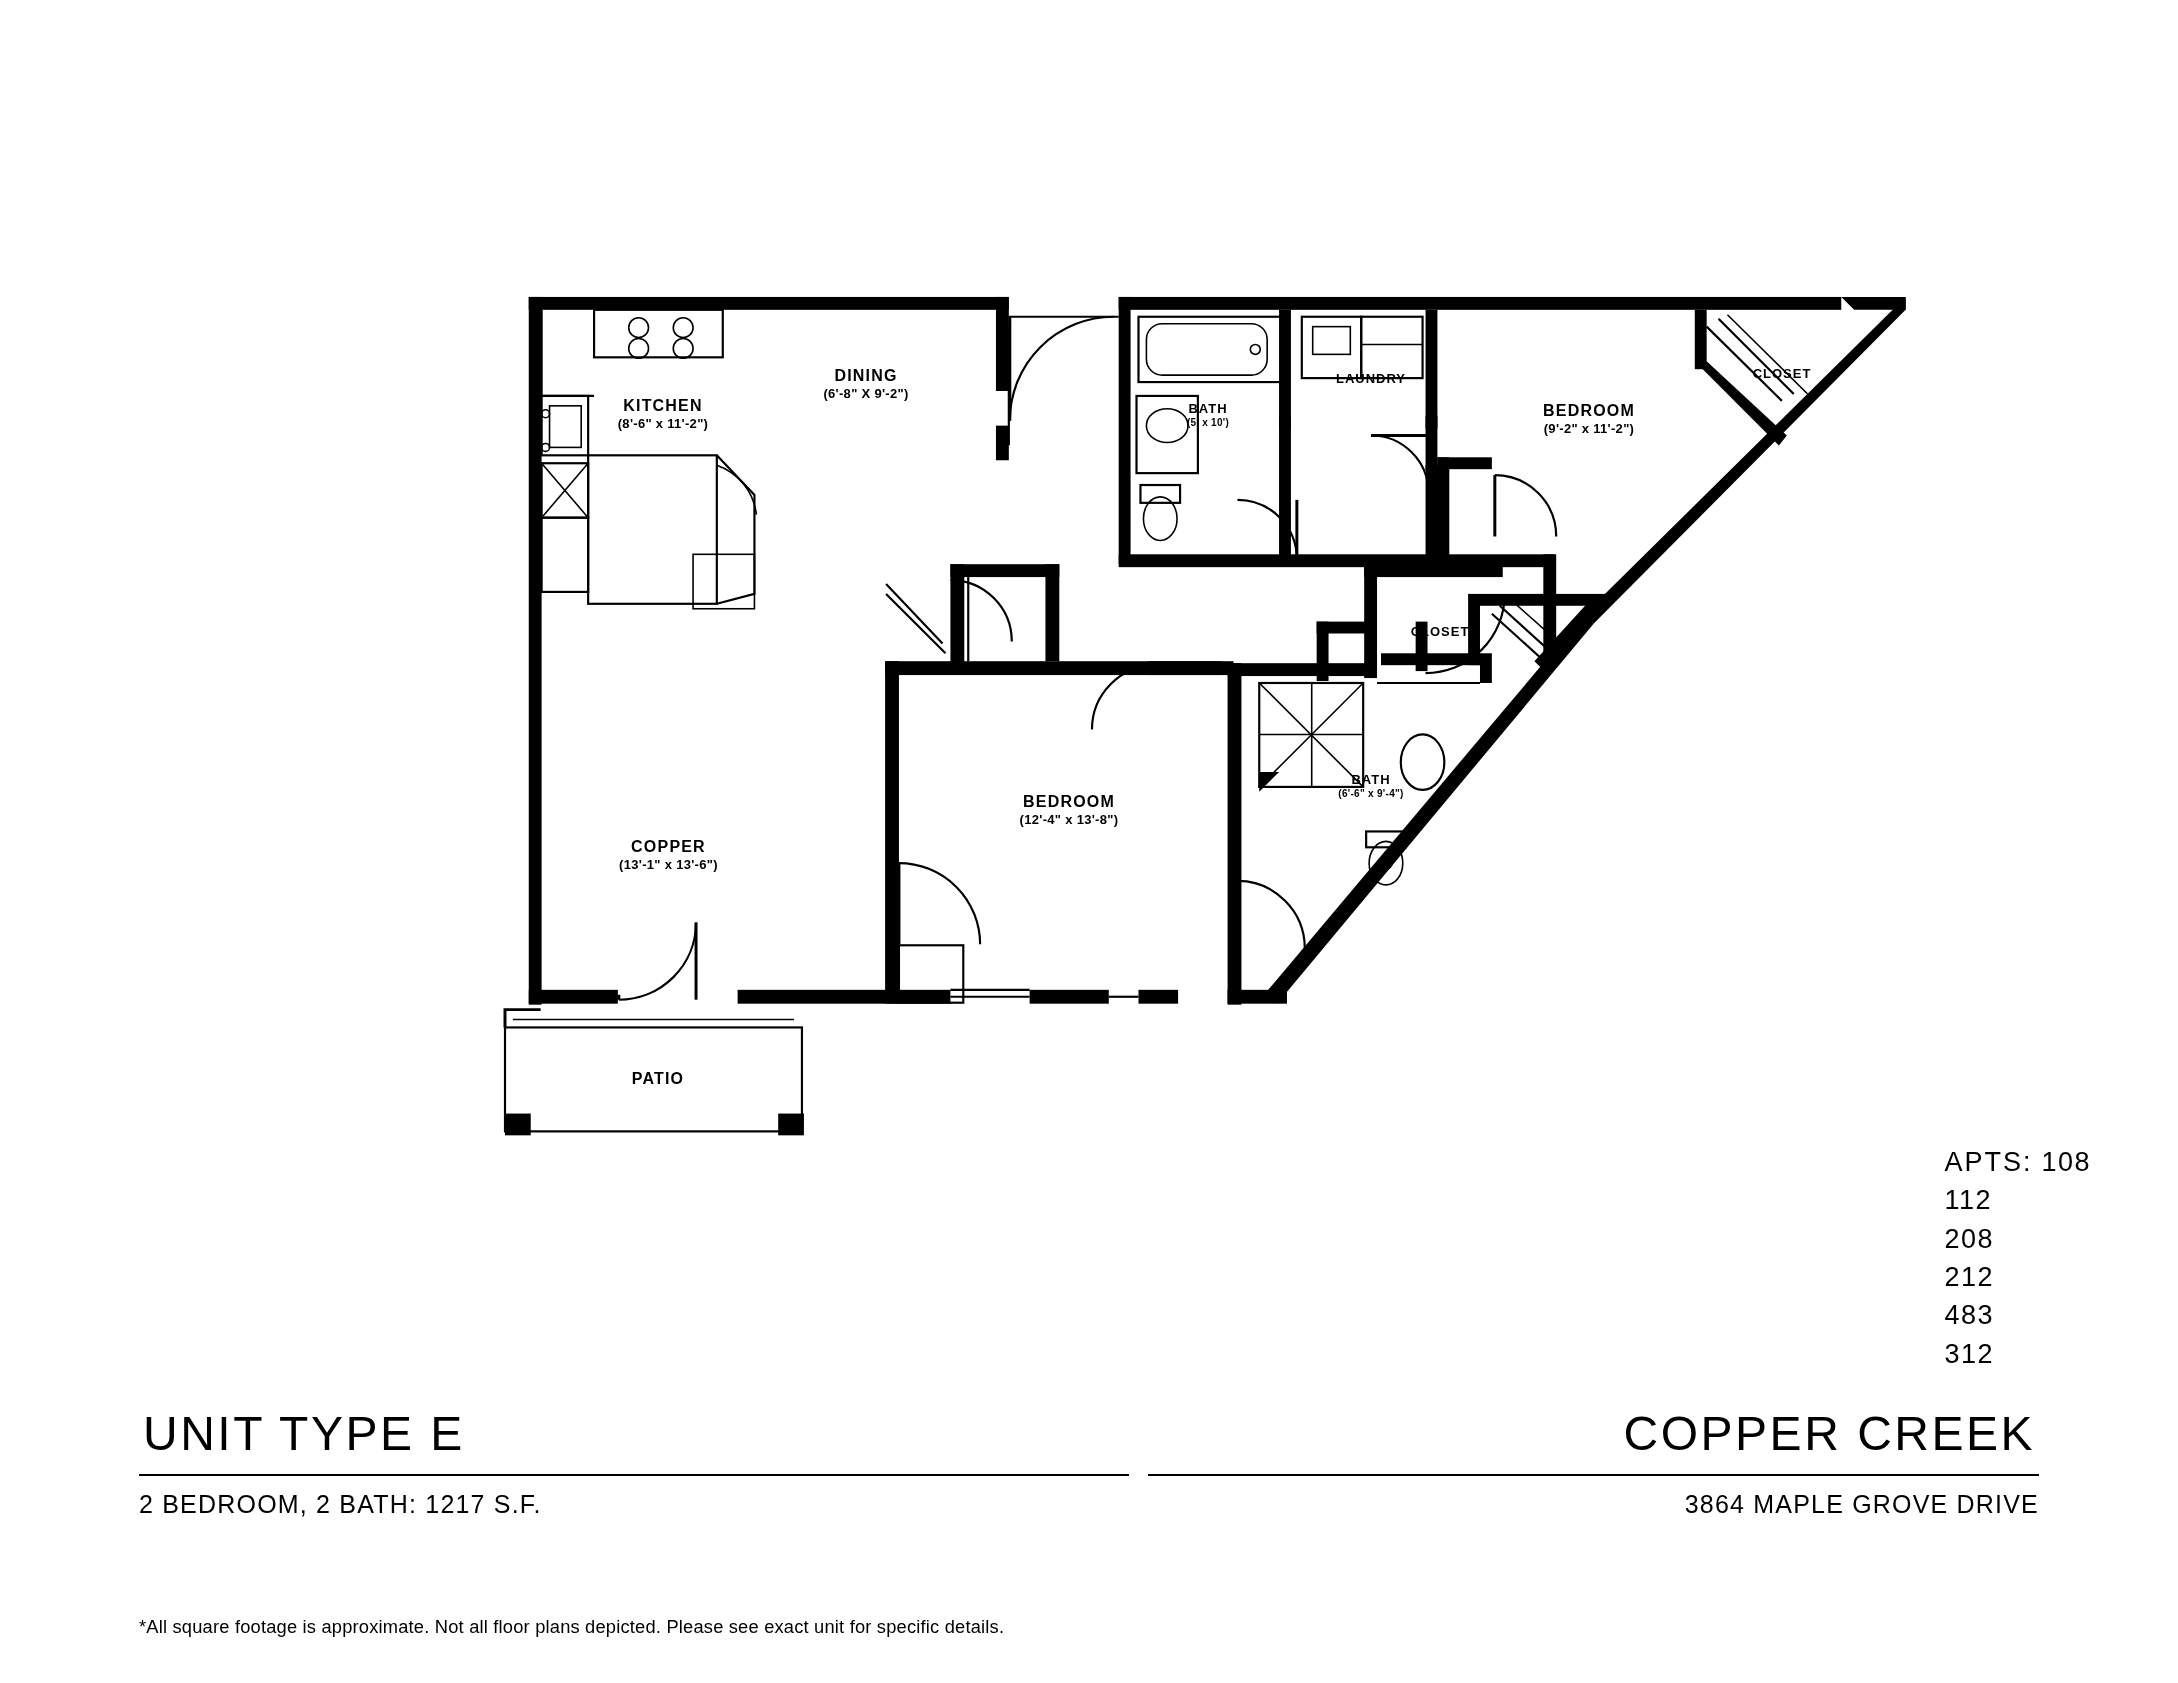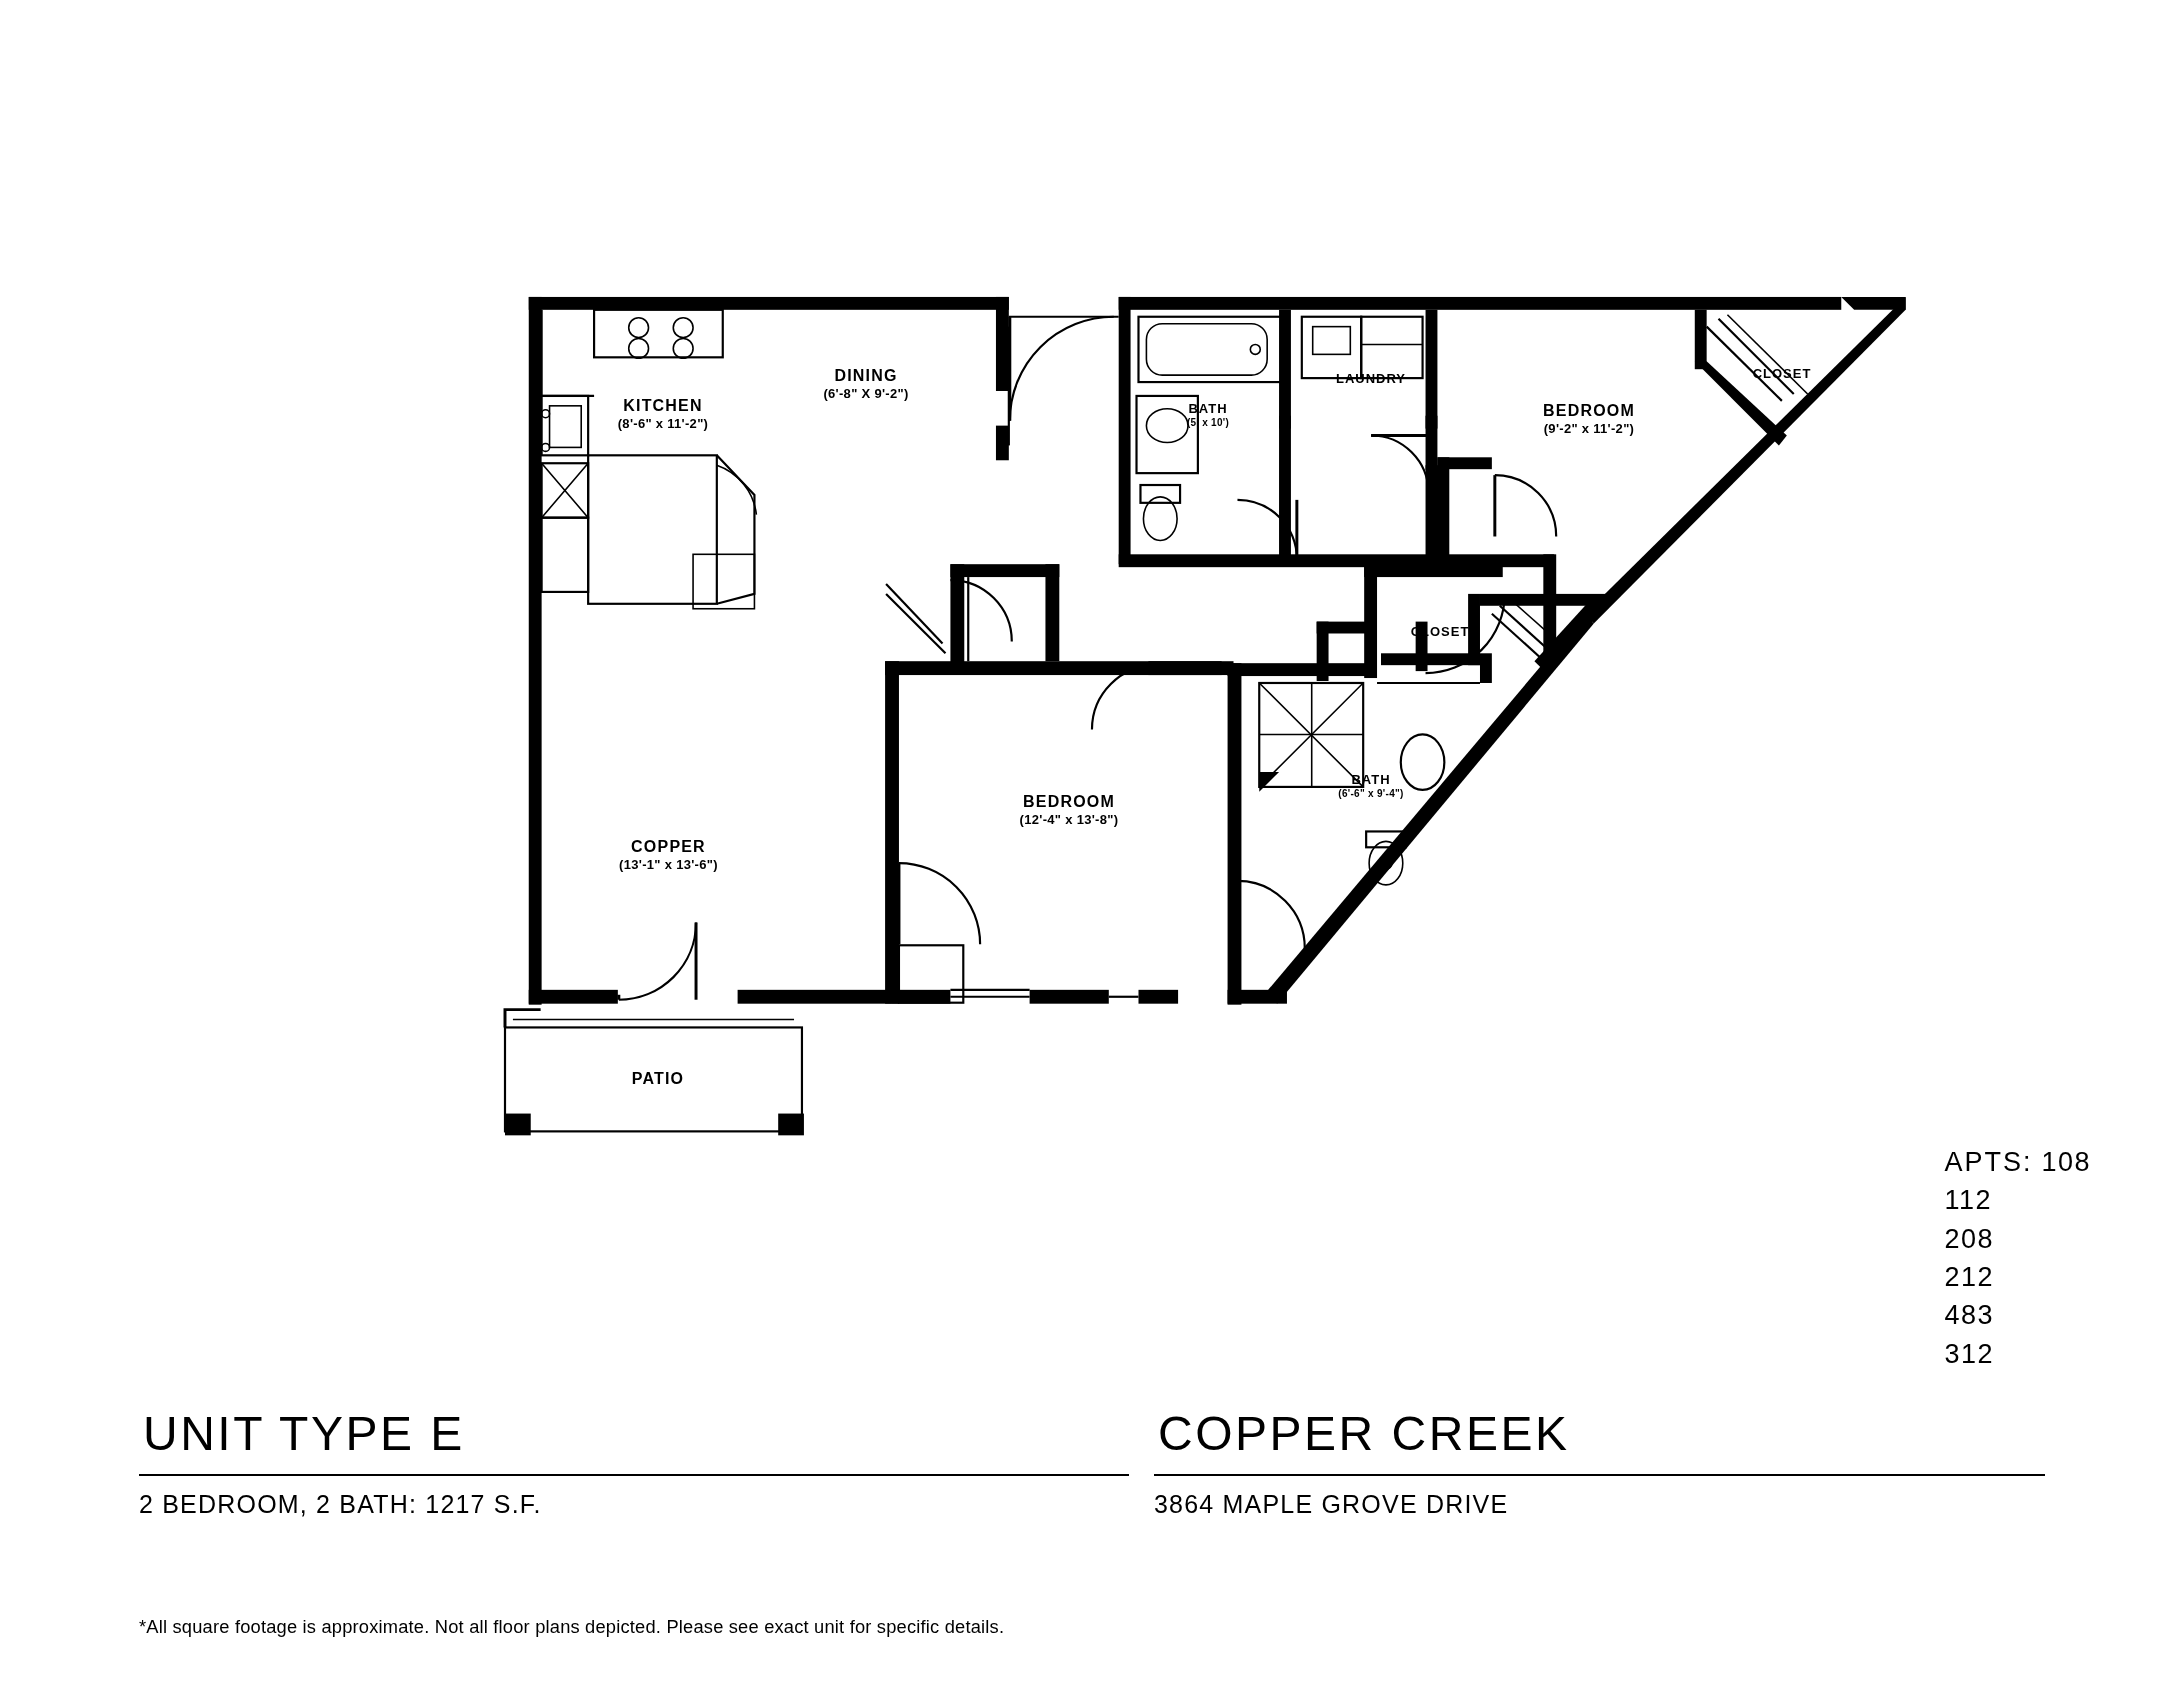--- a/index.html
+++ b/index.html
@@ -70,21 +70,21 @@
 
   
   #footer {
     position: absolute;
     left: 0;
     top: 1406px;
     width: 2178px;
     height: 277px;
   }
   .foot-left  { position: absolute; left: 139px;  top: 0; width: 990px; }
-  .foot-right { position: absolute; right: 133px; top: 0; width: 891px; }
+  .foot-right { position: absolute; right: 139px; top: 0; width: 891px; text-align: right; }
 
   .unit-title, .prop-title {
     font-family: "Liberation Sans", sans-serif;
     font-size: 48px;
     font-weight: normal;
     letter-spacing: 2.5px;
     line-height: 1;
     margin: 4px;
   }
   .rule {

